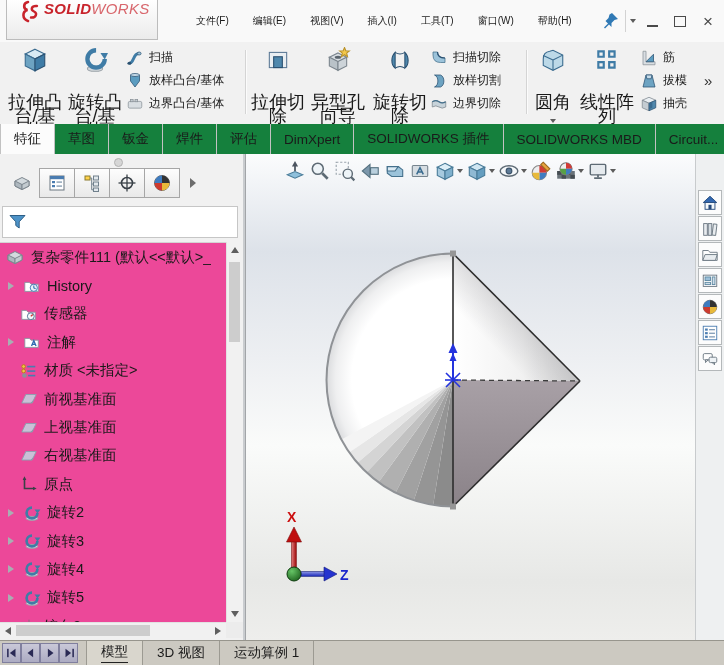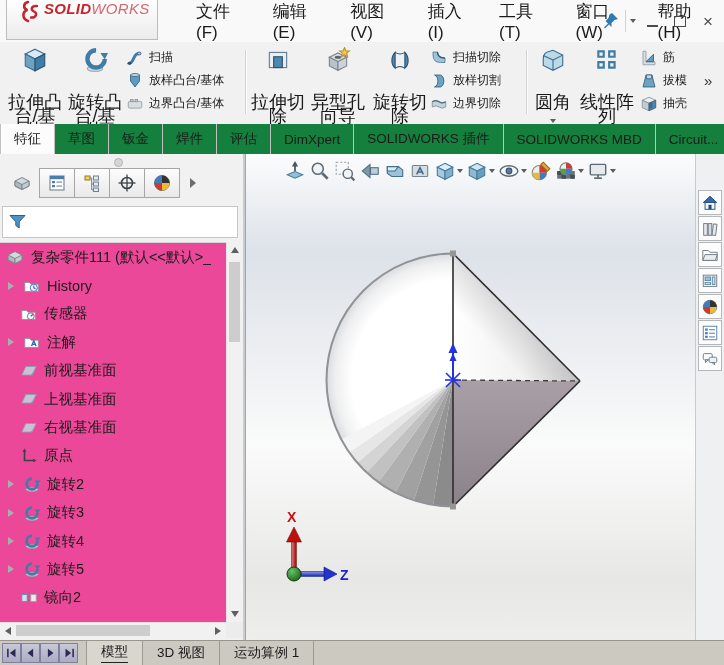--- a/index.html
+++ b/index.html
@@ -12,21 +12,21 @@
 
   
   #menubar{position:absolute;left:0;top:0;width:724px;height:42px;background:#f9f9f9;}
   #logoBox{position:absolute;left:6px;top:0;width:152px;height:40px;
            background:linear-gradient(#ffffff,#ebebeb);border:1px solid #bcbcbc;border-top:none;
            display:flex;align-items:flex-start;padding-left:7px;box-sizing:border-box;}
   #logoBox .brand{font-style:italic;font-size:15px;letter-spacing:.3px;margin-left:4px;white-space:nowrap;}
   #logoBox .b1{font-weight:bold;color:#c8232b;}
   #logoBox .b2{font-weight:normal;color:#d8666c;}
   #menus{position:absolute;left:184px;top:0;height:42px;display:flex;align-items:center;}
-  .mitem{padding:0 12px;font-size:17px;cursor:default;}
+  .mitem{padding:0 12px;font-size:10px;cursor:default;}
   #winctl{position:absolute;right:4px;top:0;height:42px;display:flex;align-items:center;gap:4px;}
   .vsep{width:1px;height:22px;background:#d2d2d2;}
   .wbtn{width:24px;height:24px;display:flex;align-items:center;justify-content:center;color:#4a4a4a;}
   .glyph-min{width:11px;height:1px;border-bottom:2px solid #4a4a4a;margin-top:8px;}
   .glyph-max{width:10px;height:9px;border:1.5px solid #4a4a4a;}
   .glyph-close{font-size:17px;color:#4a4a4a;line-height:1;}
   .cdn{width:0;height:0;border-left:3.5px solid transparent;border-right:3.5px solid transparent;
        border-top:4px solid #5c5c5c;display:inline-block;}
 
   
@@ -373,20 +373,31 @@
             </svg></span>
         <span class="tlabel">传感器</span>
       </div>
       <div class="trow" style="padding-left:8px;">
         <span class="tcaret show"></span>
         <span class="ic s18"><svg xmlns="http://www.w3.org/2000/svg" viewBox="0 0 20 20" width="100%" height="100%">
               <path d="M2,6 L2,16 H17 V8 H9 L7,6 Z" fill="#fff" stroke="#8a94a0"></path>
               <path d="M9.5,14.5 L12,8.5 L14.5,14.5 M10.5,12.6 H13.5" fill="none" stroke="#2f6ab0" stroke-width="1.5"></path>
             </svg></span>
         <span class="tlabel">注解</span>
+      </div>
+      <div class="trow">
+        <span class="ic s18"><svg xmlns="http://www.w3.org/2000/svg" viewBox="0 0 20 20" width="100%" height="100%">
+              <circle cx="4" cy="5" r="2" fill="#f2c14e" stroke="#b8860b"></circle>
+              <circle cx="4" cy="10" r="2" fill="#f2c14e" stroke="#b8860b"></circle>
+              <rect x="8" y="4.2" width="9" height="1.8" fill="#4a7cb0"></rect>
+              <rect x="8" y="9.2" width="9" height="1.8" fill="#4a7cb0"></rect>
+              <circle cx="5" cy="15" r="2.6" fill="#8a9298"></circle>
+              <rect x="9" y="14.2" width="8" height="1.8" fill="#4a7cb0"></rect>
+            </svg></span>
+        <span class="tlabel">材质 &lt;未指定&gt;</span>
       </div>
       <div class="trow">
         <span class="ic s18"><svg xmlns="http://www.w3.org/2000/svg" viewBox="0 0 20 20" width="100%" height="100%">
               <polygon points="2,14.5 6.5,5 18,5 13.5,14.5" fill="#c4d6e2" fill-opacity="0.85" stroke="#8aa0b0"></polygon>
               <polygon points="13.5,14.5 18,5 15.8,10 11.8,14.5" fill="#8498a6"></polygon>
             </svg></span>
         <span class="tlabel">前视基准面</span>
       </div>
       <div class="trow">
         <span class="ic s18"><svg xmlns="http://www.w3.org/2000/svg" viewBox="0 0 20 20" width="100%" height="100%">

